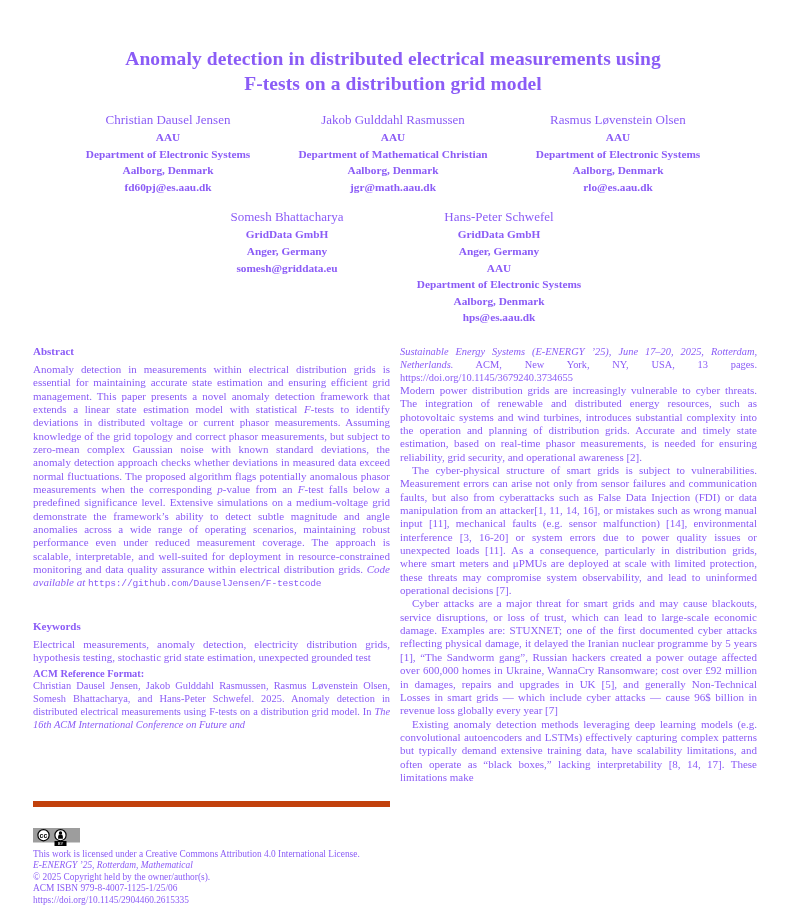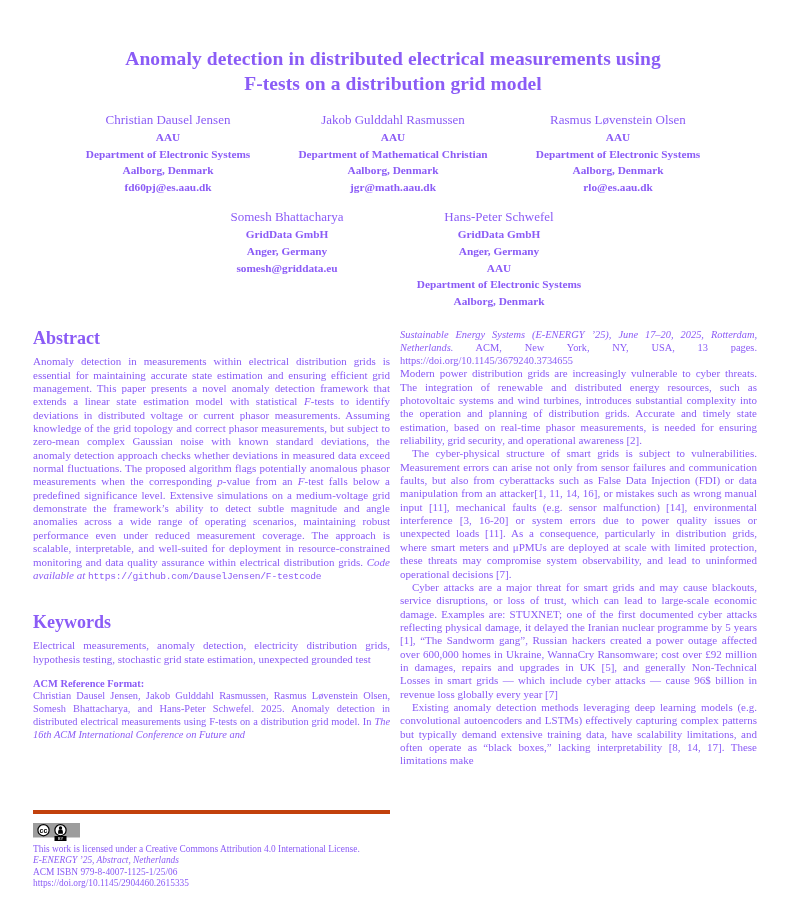--- a/index.html
+++ b/index.html
@@ -34,41 +34,41 @@
   .author-line { font-size: 11.3px; line-height: 16.6px; font-weight: bold; }
   .columns {
     display: flex;
     gap: 10px;
     padding: 0 29px 0 33px;
     margin-top: 19px;
     height: 600px;
   }
   .col { width: 357px; position: relative; }
   .sec-heading {
-    font-size: 18px;
+    font-size: 11px;
     font-weight: 700;
     margin: 0 0 6px 0;
   }
   .sec-heading.spaced { margin-top: 16px; }
   .sec-num { display: inline-block; width: 22px; }
   .body-text {
     font-size: 11px;
     line-height: 13.35px;
     text-align: justify;
     hyphens: auto;
     -webkit-hyphens: auto;
   }
   .indent { text-indent: 12px; }
   .seg-normal { }
   .seg-italic { font-style: italic; }
   .seg-mono { font-family: "Liberation Mono", monospace; font-size: 9.6px; letter-spacing: -0.2px; margin-top: 24px; }
   .acm-heading {
     font-size: 10.4px;
     font-weight: 700;
-    margin-top: 12px;
+    margin-top: 4px;
     margin-bottom: 1px;
   }
   .acm-ref-text {
     font-size: 10.4px;
     line-height: 12.9px;
     text-align: justify;
     hyphens: auto;
     -webkit-hyphens: auto;
   }
   .conf-note {
@@ -76,22 +76,22 @@
     line-height: 13px;
     text-align: justify;
     hyphens: auto;
     -webkit-hyphens: auto;
   }
   .footnote {
     position: absolute;
     left: 0;
     bottom: 39px;
     width: 100%;
-    border-top: 4px solid #c2410c;
-    padding-top: 8px;
+    border-top: 6px solid #c2410c;
+    padding-top: 20px;
     font-size: 9.4px;
     line-height: 11.4px;
   }
   .fn-line.italic { font-style: italic; }
   .cc-badge { display: block; margin: 1px 0 3px 0; }
   .mt-kw { margin-top: 29px; }
 </style>
 </head>
 <body>
 
@@ -133,20 +133,21 @@
       <div class="author-line">Anger, Germany</div>
       <div class="author-line">somesh@griddata.eu</div>
     </div>
     <div class="author">
       <div class="author-name">Hans-Peter Schwefel</div>
       <div class="author-line">GridData GmbH</div>
       <div class="author-line">Anger, Germany</div>
       <div class="author-line">AAU</div>
       <div class="author-line">Department of Electronic Systems</div>
       <div class="author-line">Aalborg, Denmark</div>
+      <div class="author-line">hps@es.aau.dk</div>
     </div>
   </div>
 
   <div class="columns">
 
     <div class="col left">
       <h2 class="sec-heading">Abstract</h2>
       <p class="body-text"><span class="seg-normal">Anomaly detection in measurements within electrical distribution grids is essential for maintaining accurate state estimation and ensuring efficient grid management. This paper presents a novel anomaly detection framework that extends a linear state estimation model with statistical </span><span class="seg-italic">F</span><span class="seg-normal">-tests to identify deviations in distributed voltage or current phasor measurements. Assuming knowledge of the grid topology and correct phasor measurements, but subject to zero-mean complex Gaussian noise with known standard deviations, the anomaly detection approach checks whether deviations in measured data exceed normal fluctuations. The proposed algorithm flags potentially anomalous phasor measurements when the corresponding </span><span class="seg-italic">p</span><span class="seg-normal">-value from an </span><span class="seg-italic">F</span><span class="seg-normal">-test falls below a predefined significance level. Extensive simulations on a medium-voltage grid demonstrate the framework’s ability to detect subtle magnitude and angle anomalies across a wide range of operating scenarios, maintaining robust performance even under reduced measurement coverage. The approach is scalable, interpretable, and well-suited for deployment in resource-constrained monitoring and data quality assurance within electrical distribution grids. </span><span class="seg-italic">Code available at</span><span class="seg-normal"> </span><span class="seg-mono">https://github.com/DauselJensen/F-testcode</span></p>
 
       <h2 class="sec-heading mt-kw">Keywords</h2>
@@ -164,21 +165,22 @@
           </g>
           <g>
             <circle cx="27.5" cy="7.2" r="5.6" fill="#ffffff" stroke="#000000" stroke-width="1.2"></circle>
             <circle cx="27.5" cy="4.9" r="1.7" fill="#000000"></circle>
             <path d="M25.1 10.8 v-2.1 a2.4 2.4 0 0 1 4.8 0 v2.1 z" fill="#000000"></path>
             <rect x="21.5" y="13" width="12" height="5" fill="#000000"></rect>
             <text x="27.5" y="17" font-size="4.2" fill="#ffffff" text-anchor="middle" font-family="'Liberation Sans', sans-serif">BY</text>
           </g>
         </svg>
         <div class="fn-line">This work is licensed under a Creative Commons Attribution 4.0 International License.</div>
-        <div class="fn-line italic">E-ENERGY ’25, Abstract, Netherlands</div>
+        <div class="fn-line italic">E-ENERGY ’25, Rotterdam, Mathematical</div>
+        <div class="fn-line">© 2025 Copyright held by the owner/author(s).</div>
         <div class="fn-line">ACM ISBN 979-8-4007-1125-1/25/06</div>
         <div class="fn-line">https://doi.org/10.1145/2904460.2615335</div>
       </div>
     </div>
 
     <div class="col right">
       <p class="conf-note"><span class="seg-italic">Sustainable Energy Systems (E-ENERGY ’25), June 17–20, 2025, Rotterdam, Netherlands.</span><span class="seg-normal"> ACM, New York, NY, USA, 13 pages. https://doi.org/10.1145/3679240.3734655</span></p>
 
 
       <p class="body-text">Modern power distribution grids are increasingly vulnerable to cyber threats. The integration of renewable and distributed energy resources, such as photovoltaic systems and wind turbines, introduces substantial complexity into the operation and planning of distribution grids. Accurate and timely state estimation, based on real-time phasor measurements, is needed for ensuring reliability, grid security, and operational awareness [2].</p>

